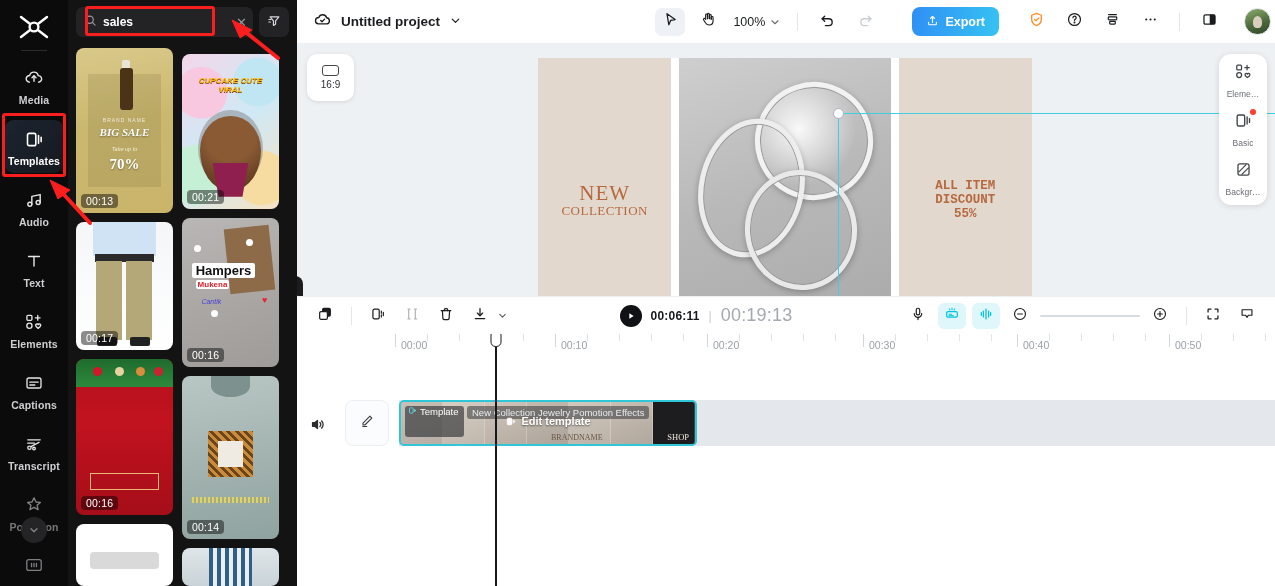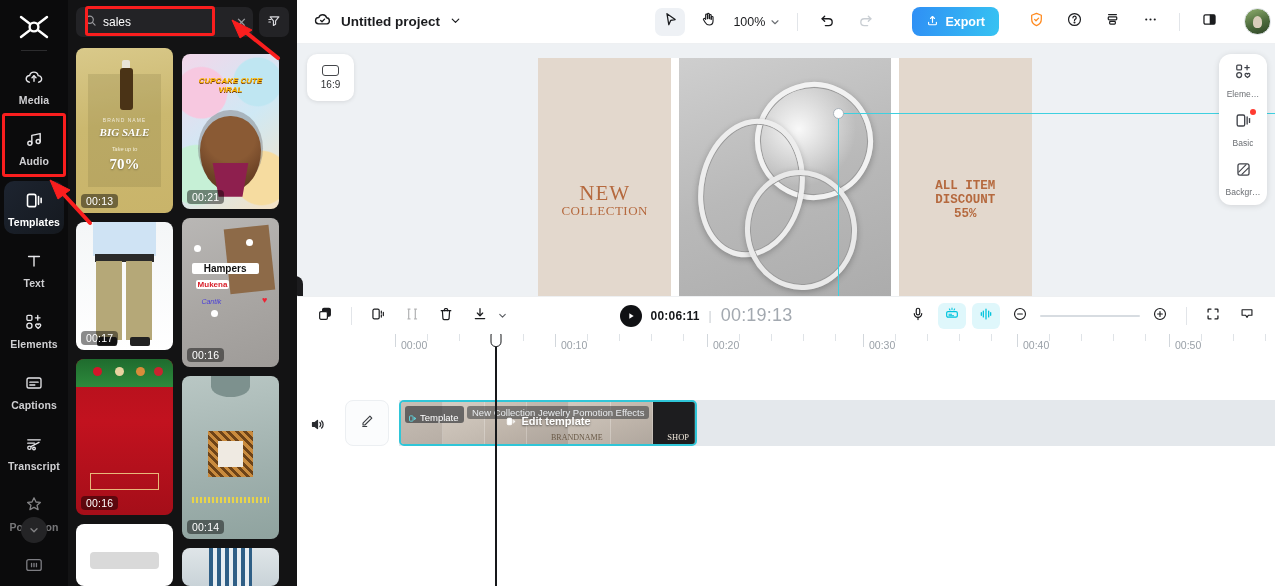--- a/index.html
+++ b/index.html
@@ -38,21 +38,21 @@
   
   .panel { width: 229px; flex: 0 0 229px; background: #131314; height: 586px; position: relative; }
   .panel-top { height: 44px; display: flex; align-items: center; padding: 0 8px; gap: 6px; }
   .search-wrap { position: relative; flex: 1; height: 30px; }
   .search-box {
     height: 30px; background: #232326; border-radius: 7px;
     display: flex; align-items: center; padding: 0 8px; gap: 6px; width: 100%;
   }
   .search-box input {
     background: transparent; border: none; outline: none; color: #fff;
-    font-size: 12px; font-family: "Liberation Sans", sans-serif; font-weight: 400; width: 100%;
+    font-size: 12px; font-family: "Liberation Sans", sans-serif; font-weight: 700; width: 100%;
   }
   .search-box input::placeholder { color: #6c6c70; font-weight: 400; }
   .clear-x { position: absolute; right: 6px; top: 8px; color: #9a9a9e; font-size: 13px; cursor: pointer; }
   .filter-btn {
     width: 30px; height: 30px; flex: 0 0 30px; background: #232326; border-radius: 7px;
     display: flex; align-items: center; justify-content: center; cursor: pointer;
   }
   .grid {
     padding: 4px 8px 0 8px; display: flex; gap: 9px;
     height: 542px; overflow: hidden;
@@ -90,21 +90,21 @@
   .t-pants { background: linear-gradient(180deg,#f4f6f7 0%,#ffffff 100%); }
   .t-pants .shirt { position:absolute; left:18%; top:0; width:64%; height:26%; background:#cfe3f4; }
   .t-pants .belt { position:absolute; left:20%; top:25%; width:60%; height:6%; background:#2a2a2a; }
   .t-pants .leg { position:absolute; top:30%; width:26%; height:62%; background:#b5a878; }
   .t-pants .l1 { left:21%; } .t-pants .l2 { left:52%; }
   .t-pants .shoe { position:absolute; top:90%; width:20%; height:7%; background:#222; border-radius:2px; }
   .t-pants .s1 { left:22%; } .t-pants .s2 { left:56%; }
 
   .t-hampers { background: linear-gradient(160deg,#b9b7b5,#a9a6a3 55%,#9e9b98); }
   .t-hampers .box { position:absolute; right:8%; top:6%; width:46%; height:44%; background:#8d6a48; transform: rotate(-6deg); }
-  .t-hampers .w1 { position:absolute; left:10%; top:30%; color:#111; font-size:10px; font-weight:700; background:#fff; padding:0 12px; border-radius:2px;}
+  .t-hampers .w1 { position:absolute; left:10%; top:30%; color:#111; font-size:13px; font-weight:700; background:#fff; padding:0 4px; border-radius:2px;}
   .t-hampers .w2 { position:absolute; left:14%; top:42%; color:#d81f2a; font-size:8px; font-weight:700; background:#fff; padding:0 2px; border-radius:2px;}
   .t-hampers .w3 { position:absolute; left:20%; top:54%; color:#4a3fd8; font-size:7px; font-style:italic; }
   .t-hampers .heart { position:absolute; right:12%; top:52%; color:#e23; font-size:9px; }
   .t-hampers .fl { position:absolute; width:7px; height:7px; border-radius:50%; background:#fff; }
 
   .t-xmas { background: linear-gradient(180deg,#b3111c 0%,#c2121f 40%,#a50e19 100%); }
   .t-xmas .garland { position:absolute; left:0; right:0; top:0; height:18%; background: linear-gradient(180deg,#1f6b2e,#2d8a3c); }
   .t-xmas .bb { position:absolute; top:5%; width:9px; height:9px; border-radius:50%; }
   .t-xmas .ribbon { position:absolute; left:14%; right:14%; bottom:16%; height:11%; border:1.3px solid #e8b97a; }
 
@@ -217,22 +217,22 @@
                   border-radius: 8px; background: #fbfcfd; display:flex; align-items:center; justify-content:center; cursor:pointer; }
   .track-bg { position: absolute; left: 102px; right: 0; top: 0; height: 46px; background: #e4e8ec; }
   .clip {
     position: absolute; left: 102px; top: 0; width: 298px; height: 46px;
     border: 2px solid #2fc6d8; border-radius: 5px; overflow: hidden; cursor: pointer;
     background: linear-gradient(90deg,#cfc6bd,#b9b0a7 32%,#c6bdb4 60%,#b2aaa2);
   }
   .clip .films { position:absolute; inset:0; display:flex; }
   .clip .fr { flex:1; border-right:1px solid rgba(255,255,255,.18); position: relative; }
   .clip-badge {
-    position: absolute; left: 4px; top: 4px; height: 17px; padding: 0 5px 0 3px; border-radius: 3px;
-    background: rgba(40,44,48,.62); color: #fff; font-size: 9.5px; display: flex; align-items: flex-end; gap: 3px;
+    position: absolute; left: 4px; top: 4px; height: 31px; padding: 0 5px 0 3px; border-radius: 3px;
+    background: rgba(40,44,48,.62); color: #fff; font-size: 9.5px; display: flex; align-items: flex-start; gap: 3px;
   }
   .clip-title {
     position: absolute; left: 66px; top: 4px; height: 13px; padding: 0 5px; border-radius: 3px;
     background: rgba(40,44,48,.5); color: #e9ecef; font-size: 9.5px; display: flex; align-items: center;
     max-width: 222px; overflow: hidden; white-space: nowrap;
   }
   .edit-tpl {
     position: absolute; left: 50%; top: 13px; transform: translateX(-50%);
     color: #fff; font-size: 11px; font-weight: 700; display: flex; align-items: center; gap: 5px;
     text-shadow: 0 1px 2px rgba(0,0,0,.55); white-space: nowrap; cursor: pointer;
@@ -268,40 +268,40 @@
       <span class="ri-ico">
         <svg width="20" height="20" viewBox="0 0 24 24" fill="none" stroke="#e6e6e9" stroke-width="1.7" stroke-linecap="round" stroke-linejoin="round">
             <path d="M6.5 17a4 4 0 0 1 .3-8A5.2 5.2 0 0 1 17 9.2 3.9 3.9 0 0 1 17.5 17"></path>
             <path d="M12 16V9.5"></path>
             <path d="M9.6 11.7 12 9.3l2.4 2.4"></path>
           </svg>
       </span>
       <span class="ri-lb">Media</span>
     </div>
 
+    <div class="rail-item active">
+      <span class="ri-ico">
+        <svg width="21" height="21" viewBox="0 0 24 24" fill="none" stroke="#ffffff" stroke-width="1.8" stroke-linecap="round" stroke-linejoin="round">
+            <rect x="4" y="5" width="9.5" height="14" rx="2"></rect>
+            <path d="M16.6 7.6v8.8"></path>
+            <path d="M19.6 9.6v4.8"></path>
+          </svg>
+      </span>
+      <span class="ri-lb">Templates</span>
+    </div>
+
     <div class="rail-item">
       <span class="ri-ico">
         <svg width="20" height="20" viewBox="0 0 24 24" fill="none" stroke="#e6e6e9" stroke-width="1.7" stroke-linecap="round" stroke-linejoin="round">
             <circle cx="7" cy="17" r="2.4"></circle>
             <circle cx="17" cy="15" r="2.4"></circle>
             <path d="M9.4 17V7.6l10-2.1V15"></path>
           </svg>
       </span>
       <span class="ri-lb">Audio</span>
-    </div>
-
-    <div class="rail-item active">
-      <span class="ri-ico">
-        <svg width="21" height="21" viewBox="0 0 24 24" fill="none" stroke="#ffffff" stroke-width="1.8" stroke-linecap="round" stroke-linejoin="round">
-            <rect x="4" y="5" width="9.5" height="14" rx="2"></rect>
-            <path d="M16.6 7.6v8.8"></path>
-            <path d="M19.6 9.6v4.8"></path>
-          </svg>
-      </span>
-      <span class="ri-lb">Templates</span>
     </div>
 
     <div class="rail-item">
       <span class="ri-ico">
         <svg width="20" height="20" viewBox="0 0 24 24" fill="none" stroke="#e6e6e9" stroke-width="1.7" stroke-linecap="round">
             <path d="M5.5 6.5h13"></path>
             <path d="M12 6.5V18"></path>
           </svg>
       </span>
       <span class="ri-lb">Text</span>

